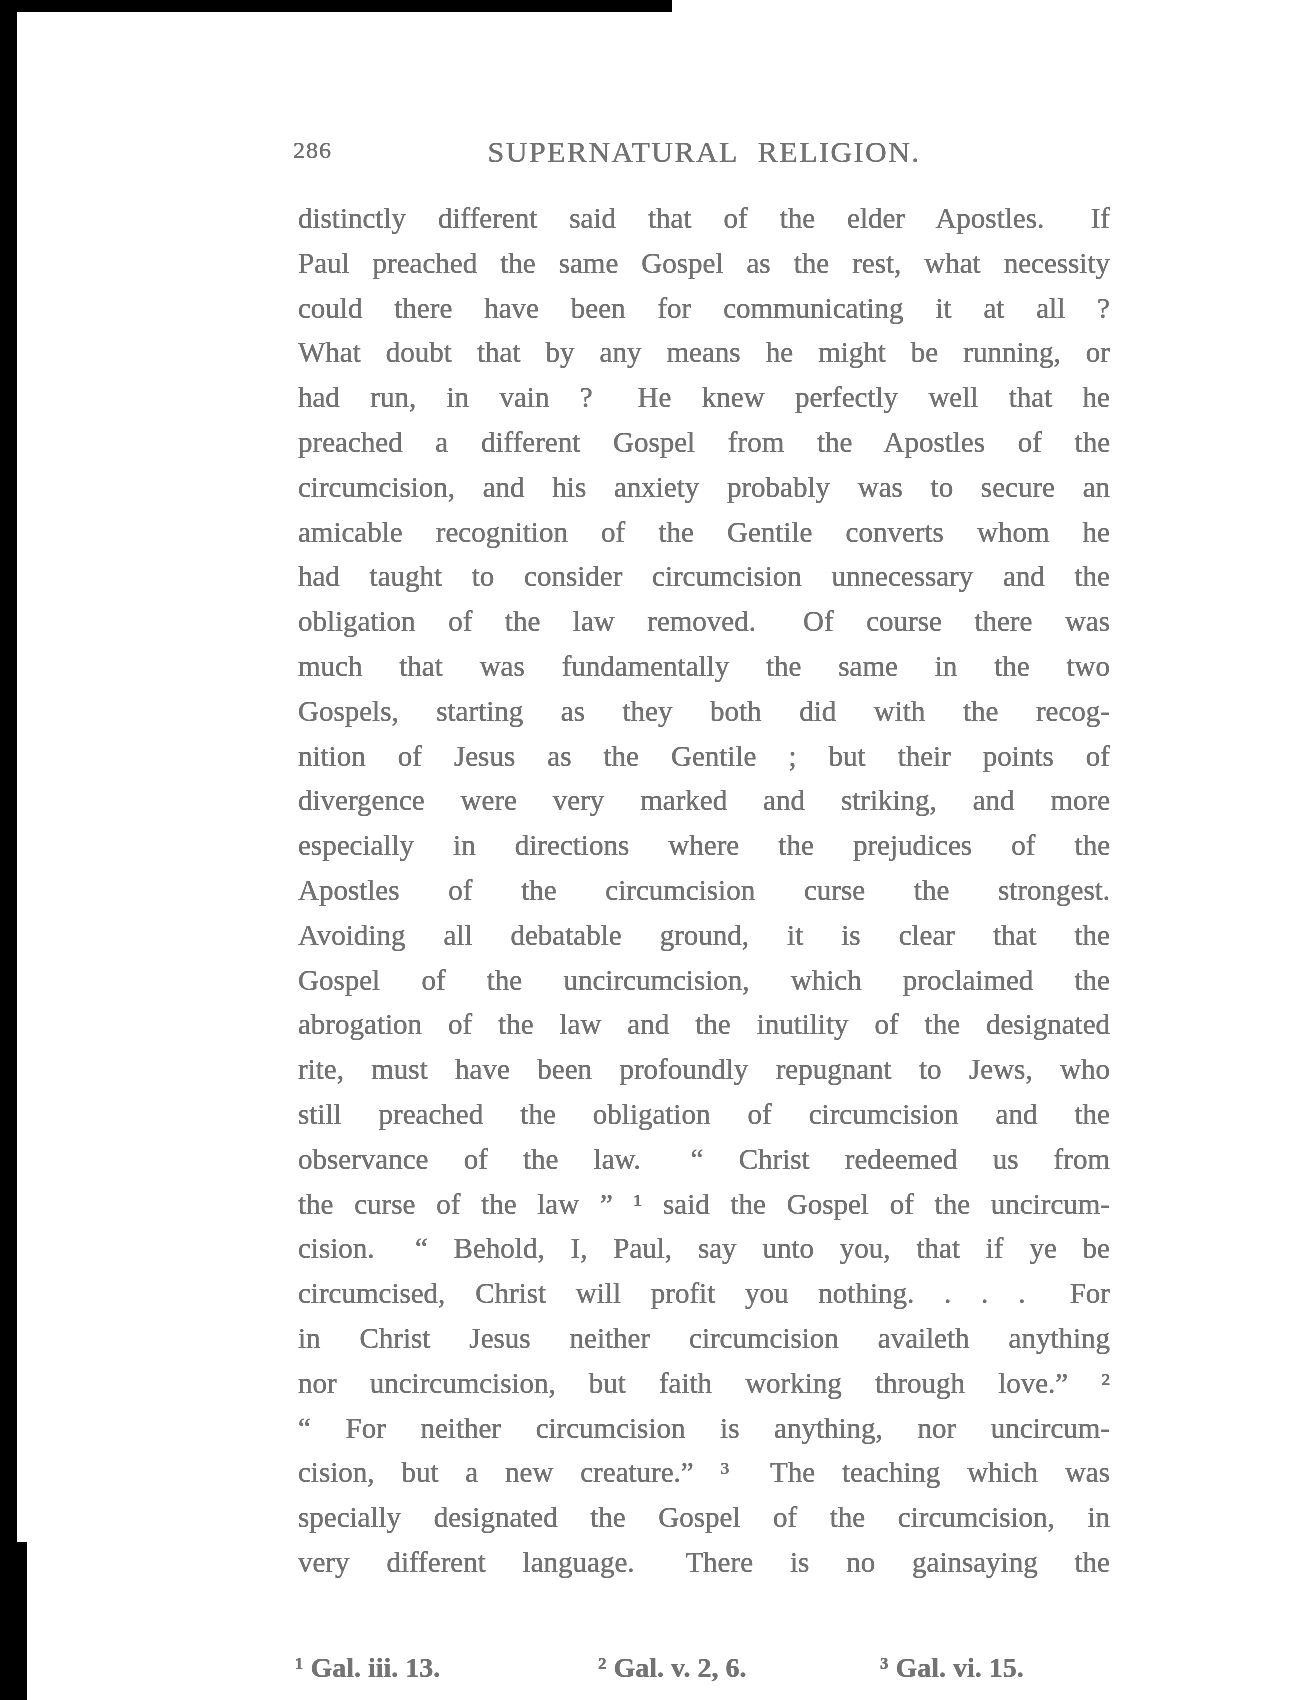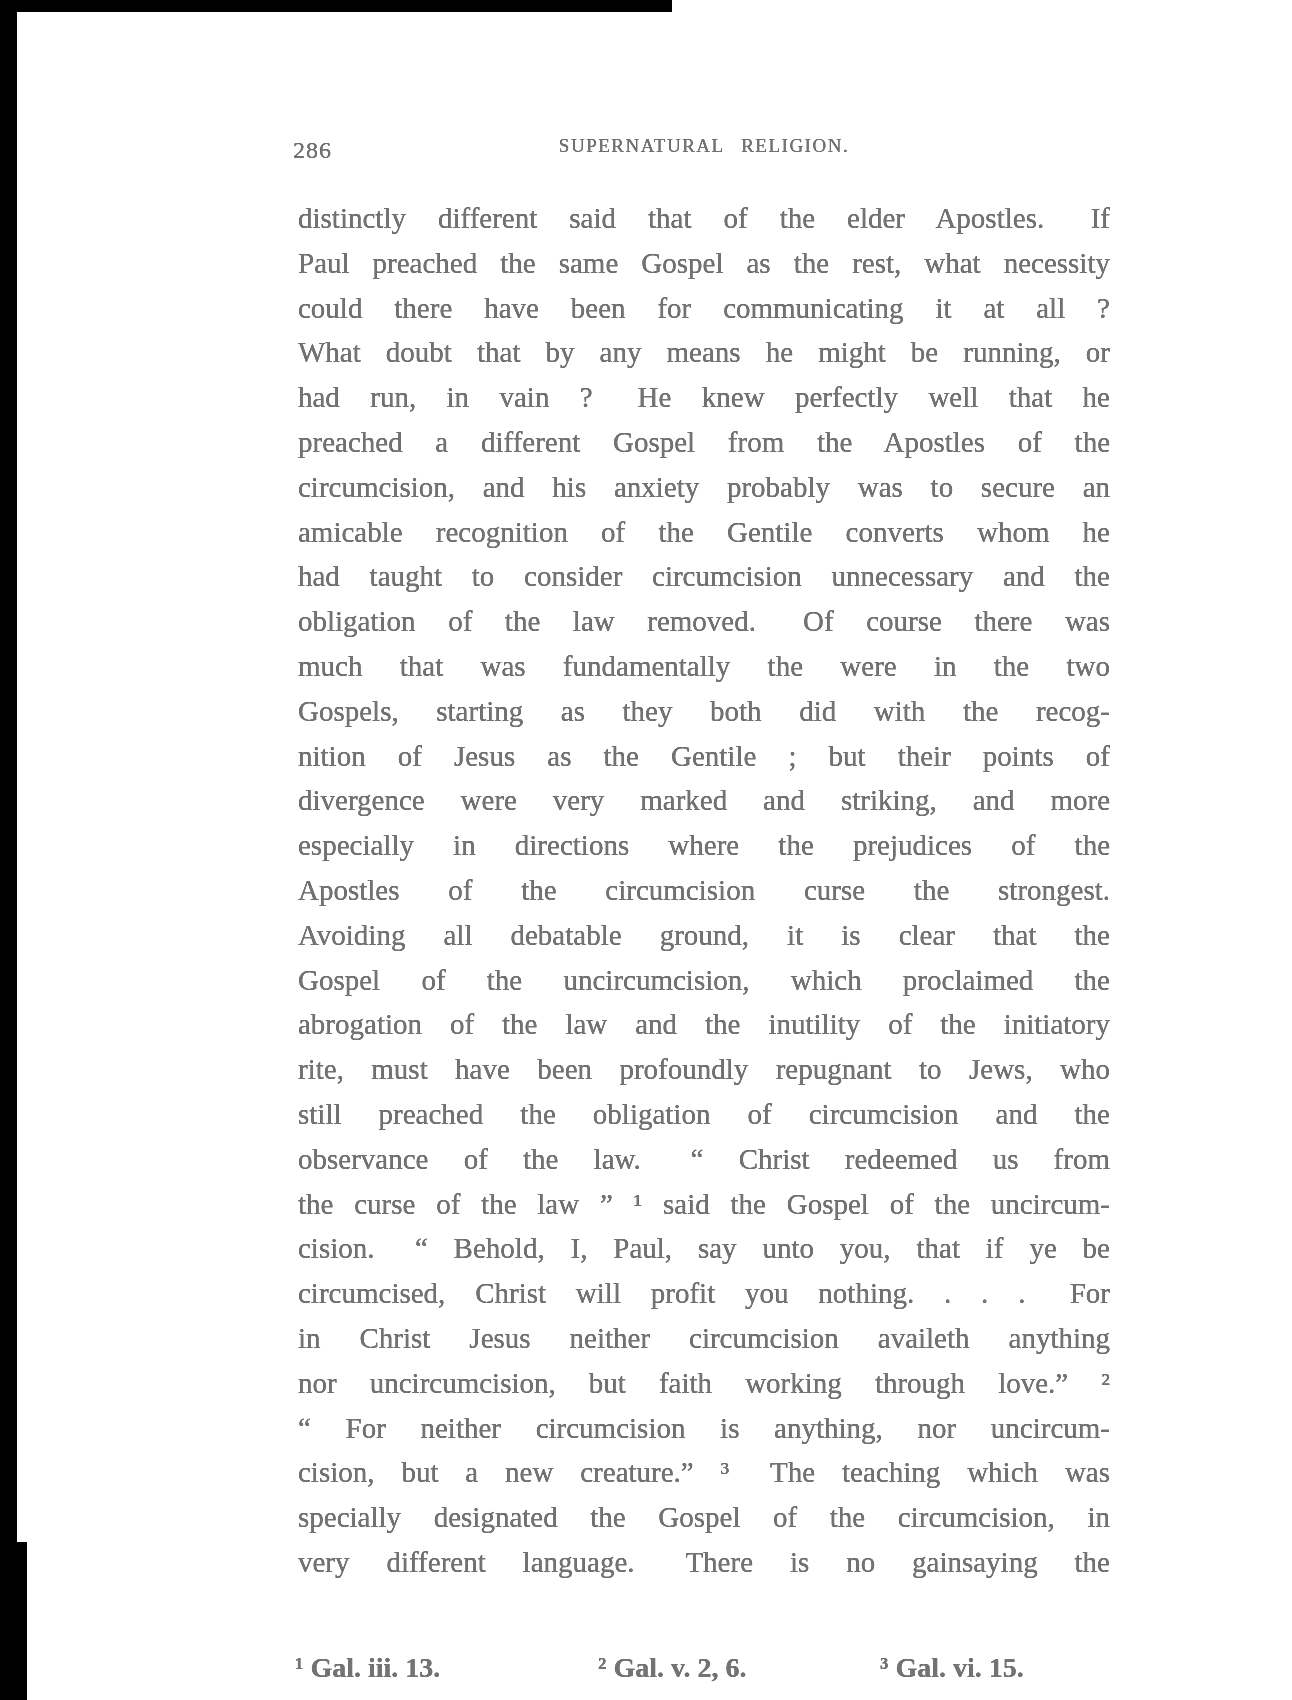--- a/index.html
+++ b/index.html
@@ -20,21 +20,21 @@
     position:absolute;left:298px;top:134px;width:812px;height:34px;
     text-shadow:0 0 .6px rgba(0,0,0,.8);
   }
   .page-number{
     position:absolute;left:-5px;top:3px;
     font-size:24px;letter-spacing:1px;
   }
   .running-title{
     position:absolute;left:0;right:0;top:1px;
     text-align:center;
-    font-size:19px;letter-spacing:1.5px;word-spacing:11px;
+    font-size:30px;letter-spacing:1.5px;word-spacing:11px;
   }
 
   .text-column{
     position:absolute;left:298px;top:196px;width:812px;
   }
   .line{
     font-size:29px;line-height:44.8px;
     text-align:justify;
     text-align-last:justify;
     white-space:pre-wrap;
@@ -70,29 +70,29 @@
       <div class="line">distinctly different said that of the elder Apostles.  If</div>
       <div class="line">Paul preached the same Gospel as the rest, what necessity</div>
       <div class="line">could there have been for communicating it at all ?</div>
       <div class="line">What doubt that by any means he might be running, or</div>
       <div class="line">had run, in vain ?  He knew perfectly well that he</div>
       <div class="line">preached a different Gospel from the Apostles of the</div>
       <div class="line">circumcision, and his anxiety probably was to secure an</div>
       <div class="line">amicable recognition of the Gentile converts whom he</div>
       <div class="line">had taught to consider circumcision unnecessary and the</div>
       <div class="line">obligation of the law removed.  Of course there was</div>
-      <div class="line">much that was fundamentally the were in the two</div>
+      <div class="line">much that was fundamentally the same in the two</div>
       <div class="line">Gospels, starting as they both did with the recog-</div>
       <div class="line">nition of Jesus as the Gentile ; but their points of</div>
       <div class="line">divergence were very marked and striking, and more</div>
       <div class="line">especially in directions where the prejudices of the</div>
       <div class="line">Apostles of the circumcision curse the strongest.</div>
       <div class="line">Avoiding all debatable ground, it is clear that the</div>
       <div class="line">Gospel of the uncircumcision, which proclaimed the</div>
-      <div class="line">abrogation of the law and the inutility of the initiatory</div>
+      <div class="line">abrogation of the law and the inutility of the designated</div>
       <div class="line">rite, must have been profoundly repugnant to Jews, who</div>
       <div class="line">still preached the obligation of circumcision and the</div>
       <div class="line">observance of the law.  “ Christ redeemed us from</div>
       <div class="line">the curse of the law ” ¹ said the Gospel of the uncircum-</div>
       <div class="line">cision.  “ Behold, I, Paul, say unto you, that if ye be</div>
       <div class="line">circumcised, Christ will profit you nothing. . . .  For</div>
       <div class="line">in Christ Jesus neither circumcision availeth anything</div>
       <div class="line">nor uncircumcision, but faith working through love.” ²</div>
       <div class="line">“ For neither circumcision is anything, nor uncircum-</div>
       <div class="line">cision, but a new creature.” ³  The teaching which was</div>

